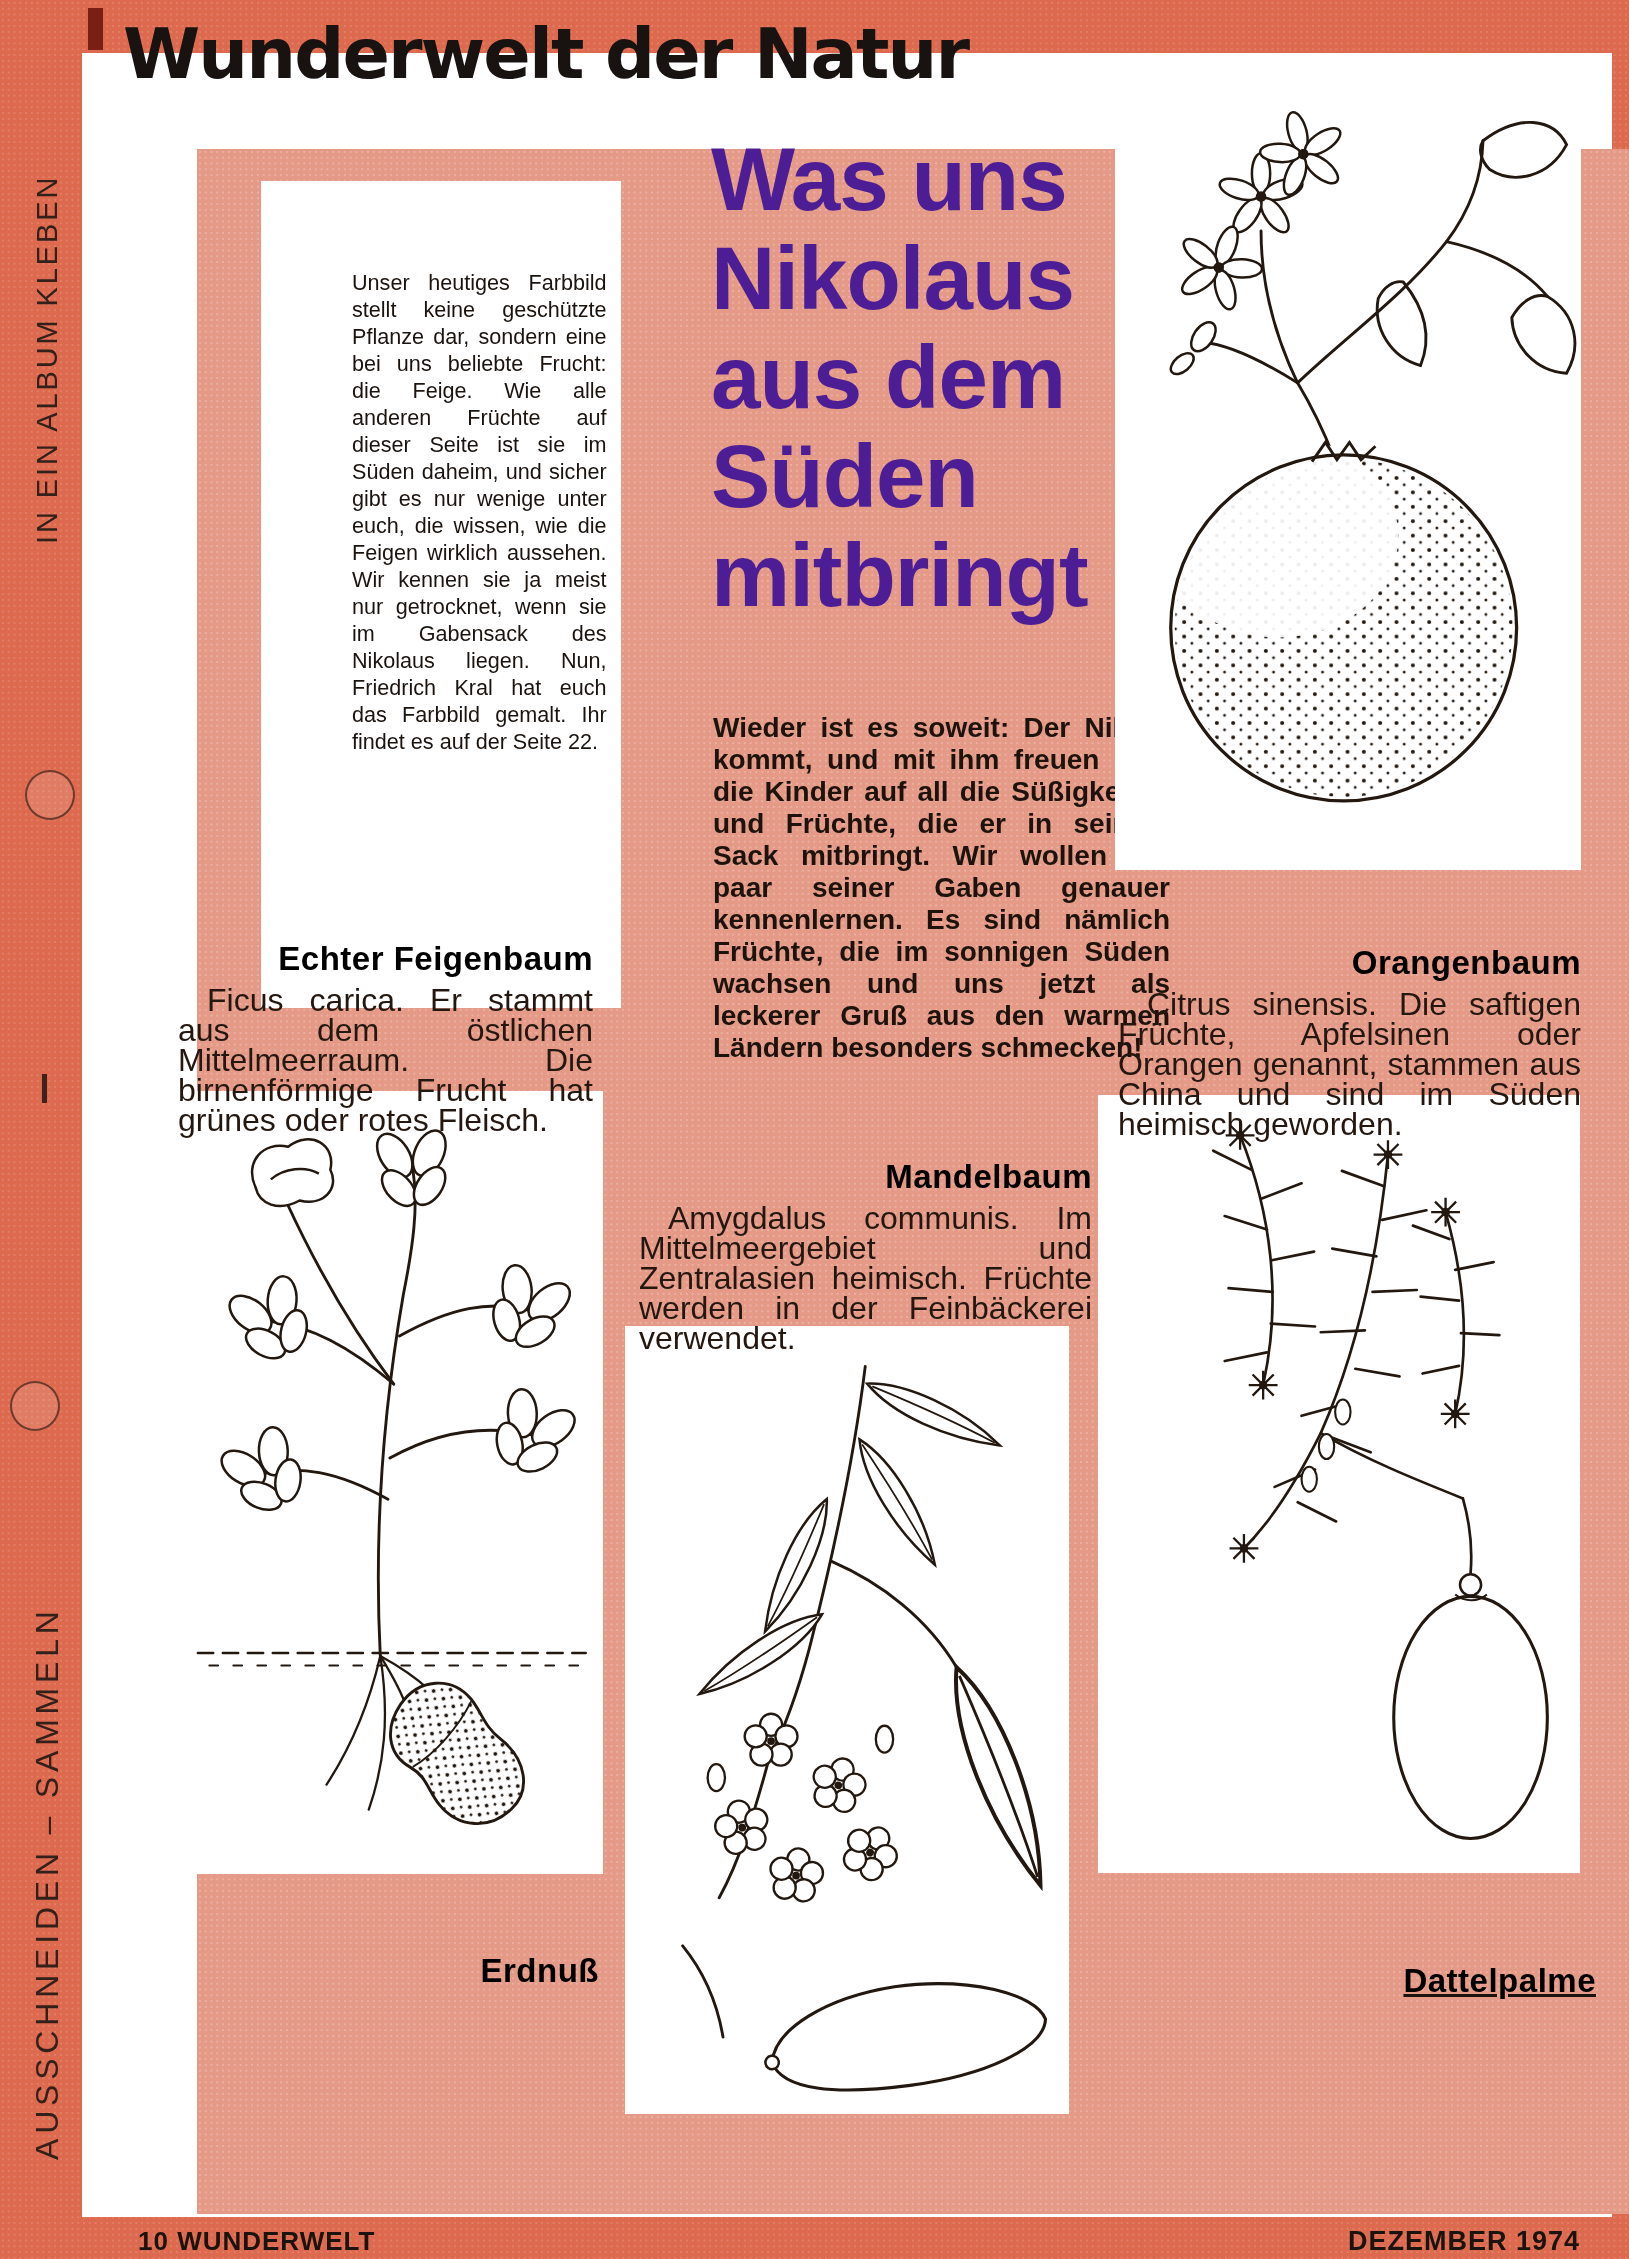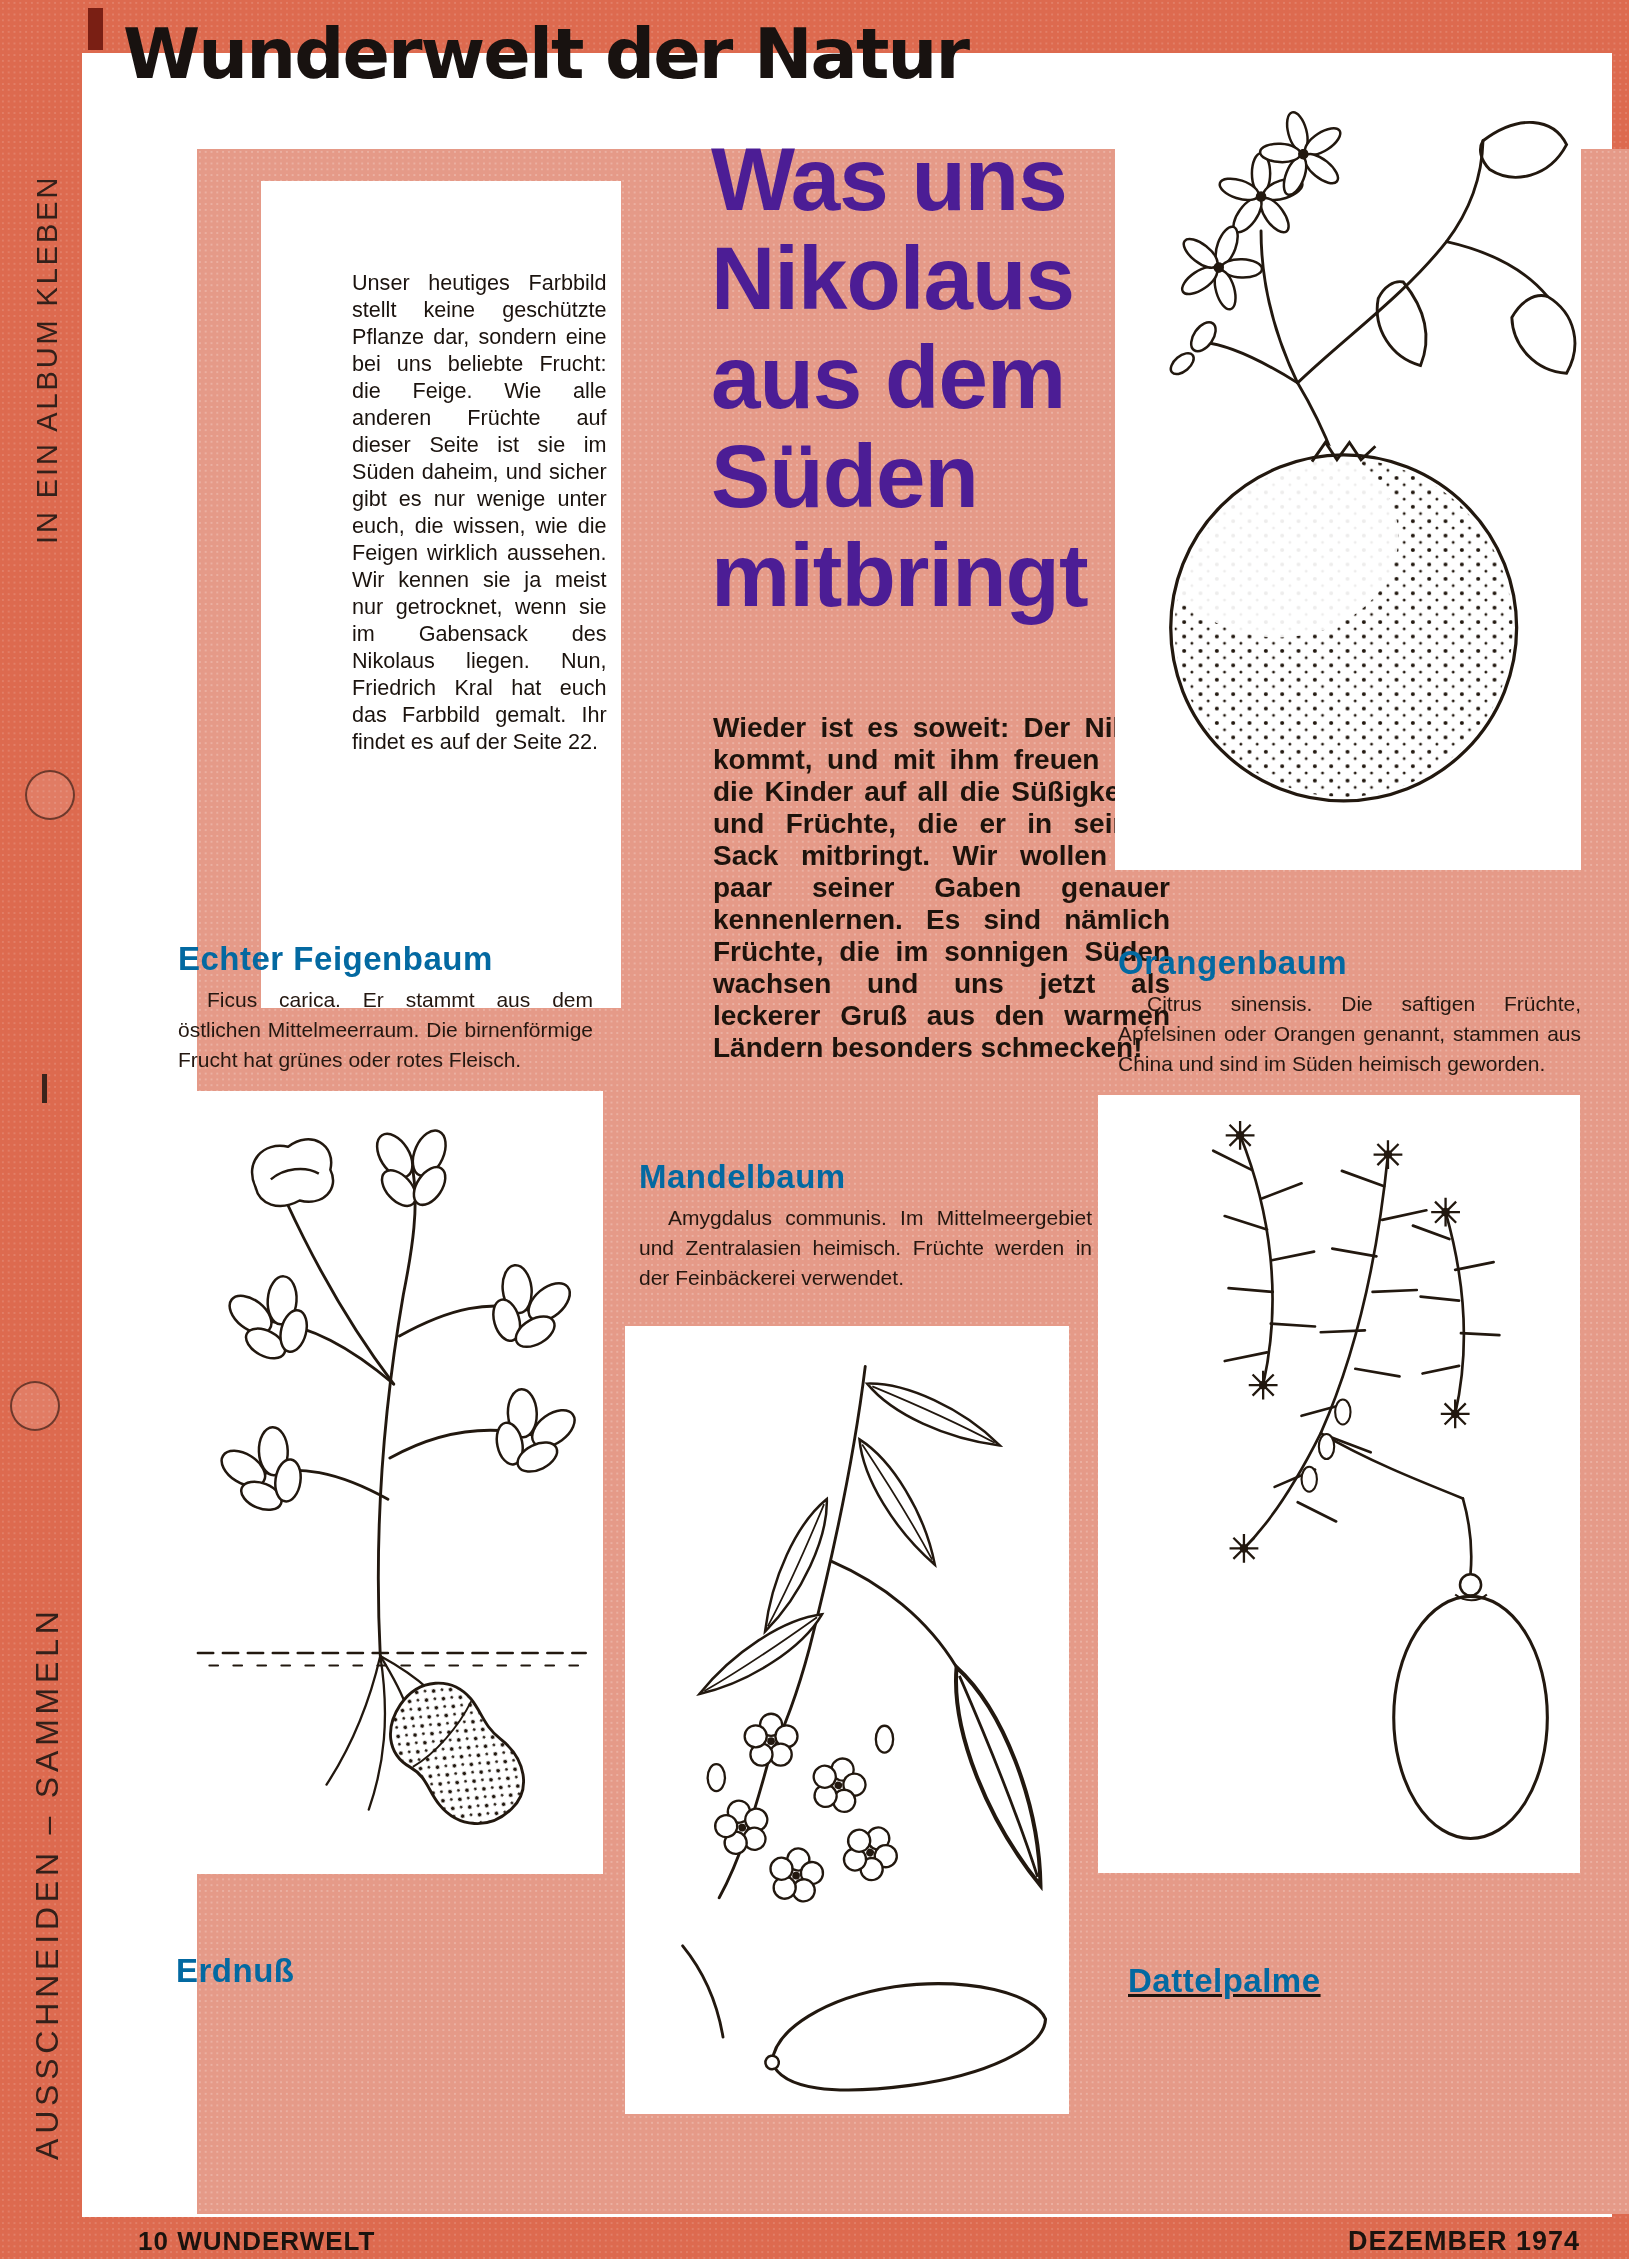--- a/index.html
+++ b/index.html
@@ -37,22 +37,22 @@
   .fignote p{margin:0;padding:88px 14.4px 0 91px;font-size:21.6px;line-height:27px;text-align:justify;
              hyphens:auto;}
 
   .headline{position:absolute;left:629px;top:77px;width:471px;}
   .headline div{font-size:89px;line-height:99px;font-weight:bold;letter-spacing:-1px;color:#4c1d95;}
 
   .intro{position:absolute;left:631px;top:659px;width:457px;}
   .intro p{margin:0;font-size:28px;line-height:32px;font-weight:bold;text-align:justify;color:#1d130c;}
 
   .sec{position:absolute;}
-  .sec h2{margin:0 0 6.7px 0;font-size:33px;font-weight:bold;letter-spacing:0.5px;color:#0369a1;}
-  .sec p{margin:0;font-size:21px;line-height:30px;text-align:justify;text-indent:29px;color:#241710;}
+  .sec h2{margin:0 0 6.7px 0;font-size:33px;font-weight:bold;letter-spacing:0.5px;color:#000000;text-align:right;}
+  .sec p{margin:0;font-size:32px;line-height:30px;text-align:justify;text-indent:29px;color:#241710;}
 
   .footer{position:absolute;left:0;top:2167px;width:1530px;height:42px;line-height:42px;}
   .footer .fl{position:absolute;left:56px;font-size:26px;font-weight:bold;letter-spacing:1px;}
   .footer .fr{position:absolute;right:32px;font-size:27px;font-weight:bold;letter-spacing:1px;}
 </style>
 </head>
 <body>
 
 <div class="sheet">
 

